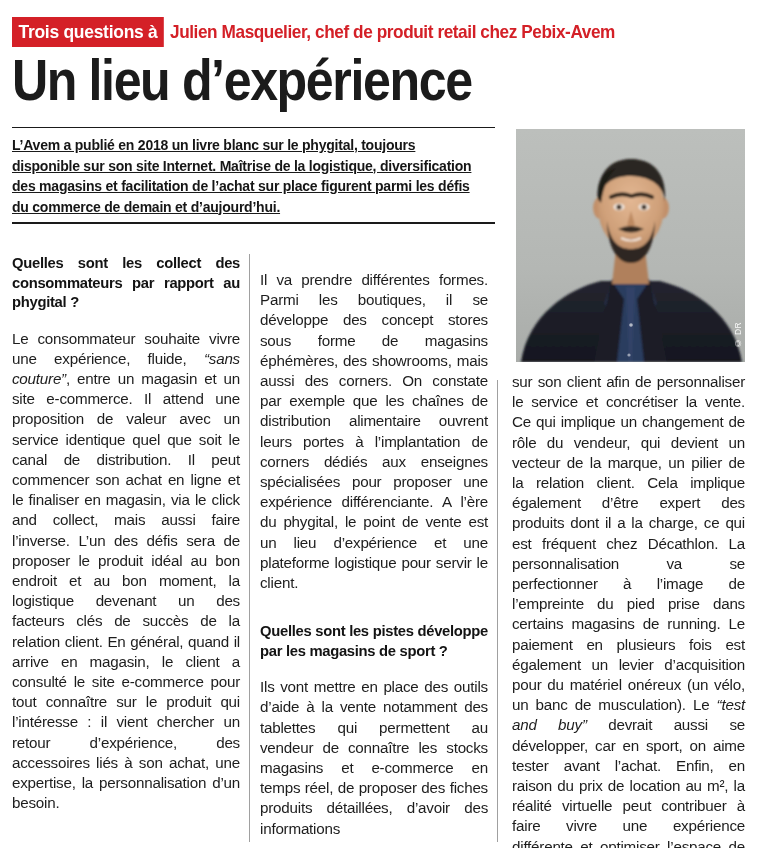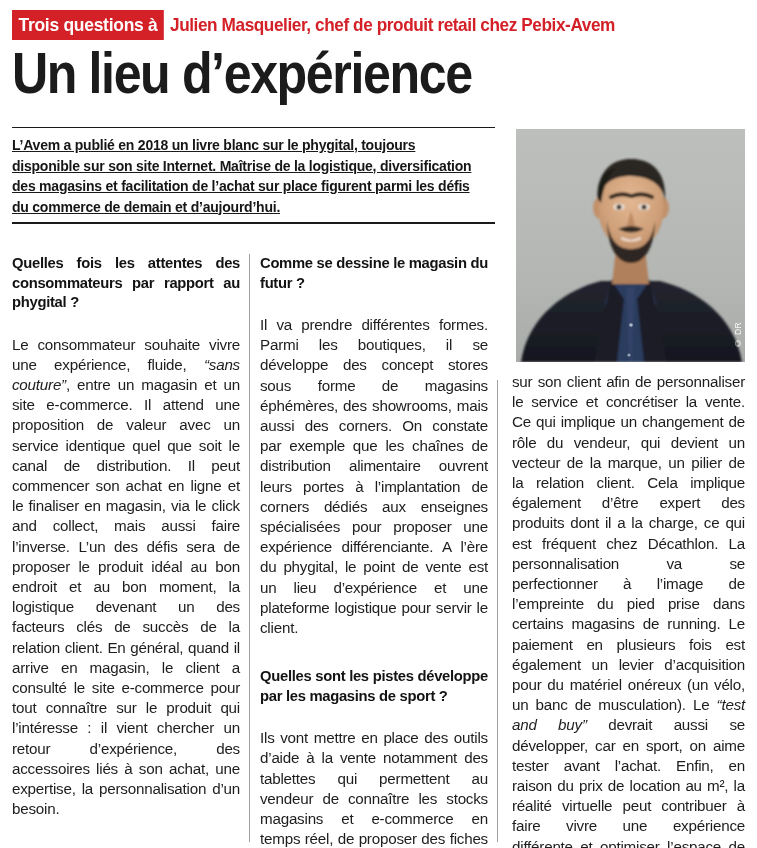--- a/index.html
+++ b/index.html
@@ -15,21 +15,21 @@
     font-family: "Liberation Sans", sans-serif;
     color: #1a1a1a;
     position: relative;
   }
 
   .page {
     position: relative;
     width: 694px;
     height: 848px;
     box-sizing: border-box;
-    padding: 1px 12px;
+    padding: 8px 12px;
   }
 
   
   .kicker-row {
     display: flex;
     align-items: center;
     gap: 7px;
     padding-top: 9px;
     white-space: nowrap;
   }
@@ -166,21 +166,21 @@
   .q.spaced { margin-top: 29px; }
 
   .body-p {
     font-family: "Liberation Sans", sans-serif;
     font-size: 15.2px;
     line-height: 20.2px;
     letter-spacing: -0.22px;
     color: #1d1d1d;
     text-align: justify;
     text-justify: inter-word;
-    margin: 22px 0 0 0;
+    margin: 16px 0 0 0;
     hyphens: manual;
   }
   .col-3 .body-p { margin-top: 0; }
 
   .body-p em { font-style: italic; }
 </style>
 </head>
 <body>
 
 <div class="page">
@@ -270,26 +270,25 @@
     </svg>
     <span class="photo-credit">© DR</span>
   </div>
 
   <div class="divider-1" style="border-left:1px solid #a0a0a0;"></div>
   <div class="divider-2" style="border-left:1px solid #a0a0a0;"></div>
 
   <div class="columns">
 
     <div class="col">
-      <p class="q">Quelles fois les attentes des consommateurs par rapport au phygital ?</p>
+      <p class="q">Quelles sont les collect des consommateurs par rapport au phygital ?</p>
       <p class="body-p"><span>Le consommateur souhaite vivre une expérience, fluide, </span><em>“sans couture”</em><span>, entre un magasin et un site e-commerce. Il attend une proposition de valeur avec un service identique quel que soit le canal de distribution. Il peut commencer son achat en ligne et le finaliser en magasin, via le click and collect, mais aussi faire l’inverse. L’un des défis sera de proposer le produit idéal au bon endroit et au bon moment, la logistique devenant un des facteurs clés de succès de la relation client. En général, quand il arrive en magasin, le client a consulté le site e-commerce pour tout connaître sur le produit qui l’intéresse : il vient chercher un retour d’expérience, des accessoires liés à son achat, une expertise, la personnalisation d’un besoin.</span></p>
     </div>
 
     <div class="col">
-      <p class="q">Comme se dessine le magasin du futur ?</p>
       <p class="body-p">Il va prendre différentes formes. Parmi les boutiques, il se développe des concept stores sous forme de magasins éphémères, des showrooms, mais aussi des corners. On constate par exemple que les chaînes de distribution alimentaire ouvrent leurs portes à l’implantation de corners dédiés aux enseignes spécialisées pour proposer une expérience différenciante. A l’ère du phygital, le point de vente est un lieu d’expérience et une plateforme logistique pour servir le client.</p>
       <p class="q spaced">Quelles sont les pistes développe par les magasins de sport ?</p>
       <p class="body-p">Ils vont mettre en place des outils d’aide à la vente notamment des tablettes qui permettent au vendeur de connaître les stocks magasins et e-commerce en temps réel, de proposer des fiches produits détaillées, d’avoir des informations</p>
     </div>
 
   </div>
 
   <div class="col-3">
     <div class="col3-text">
       <p class="body-p"><span>sur son client afin de personnaliser le service et concrétiser la vente. Ce qui implique un changement de rôle du vendeur, qui devient un vecteur de la marque, un pilier de la relation client. Cela implique également d’être expert des produits dont il a la charge, ce qui est fréquent chez Décathlon. La personnalisation va se perfectionner à l’image de l’empreinte du pied prise dans certains magasins de running. Le paiement en plusieurs fois est également un levier d’acquisition pour du matériel onéreux (un vélo, un banc de musculation). Le </span><em>“test and buy”</em><span> devrait aussi se développer, car en sport, on aime tester avant l’achat. Enfin, en raison du prix de location au m², la réalité virtuelle peut contribuer à faire vivre une expérience différente et optimiser l’espace de vente. </span></p>

